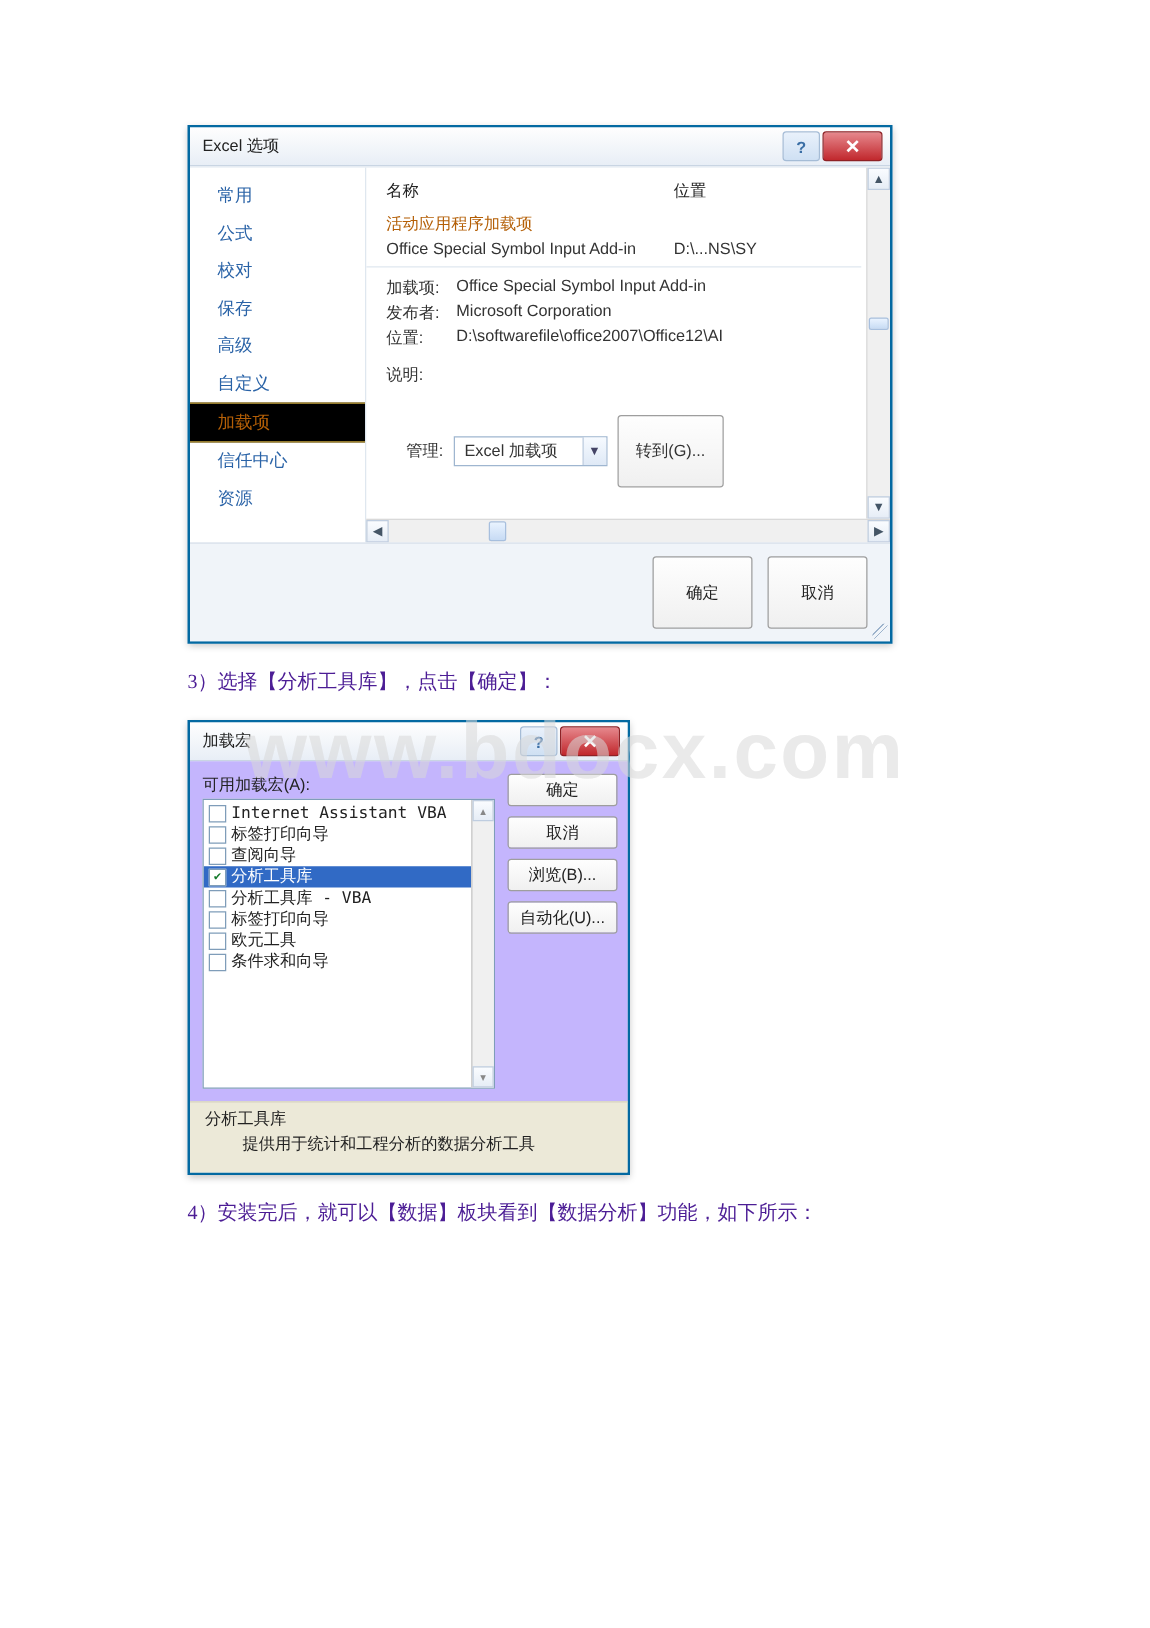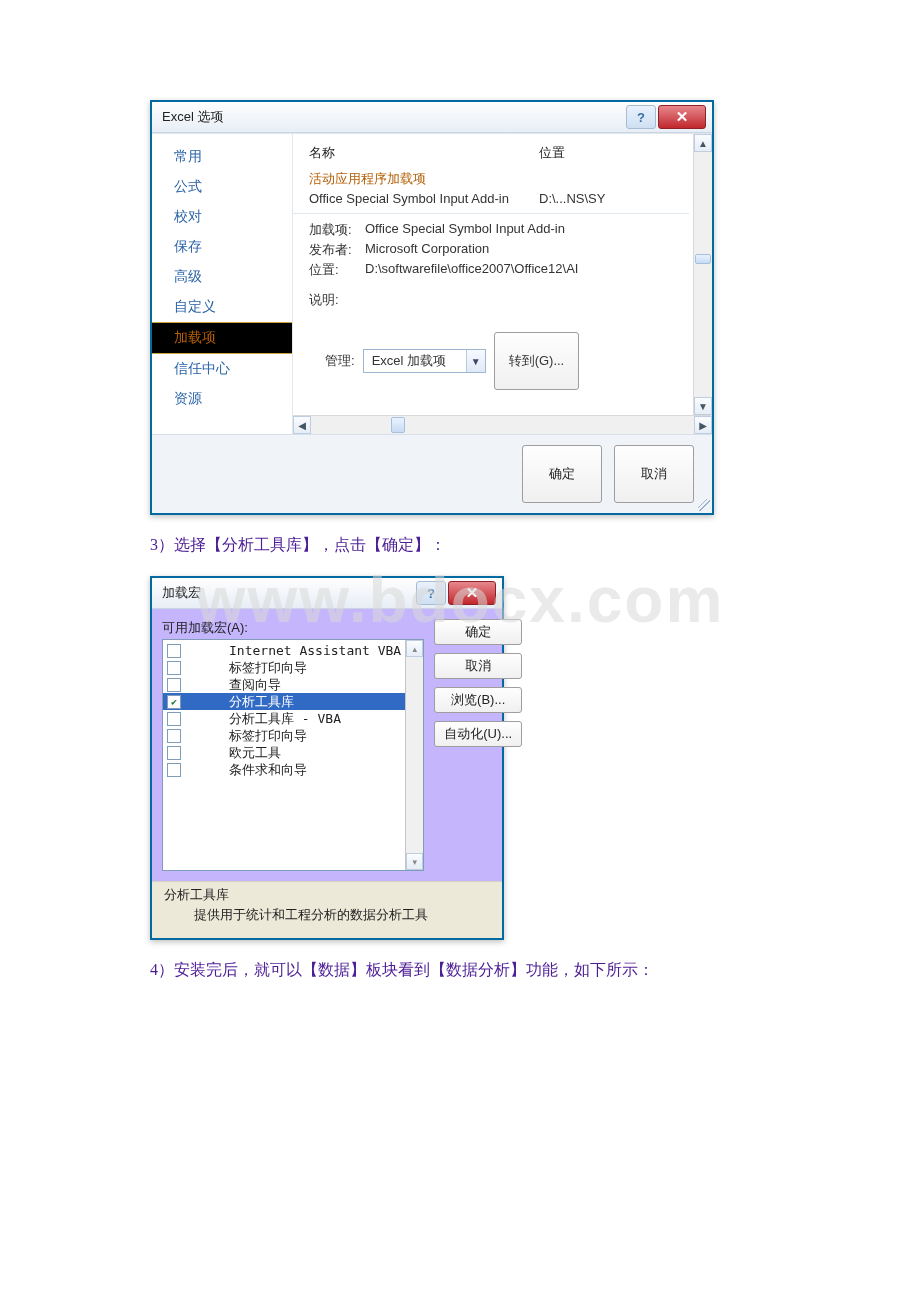--- a/index.html
+++ b/index.html
@@ -289,21 +289,20 @@
     font-family: "SimSun","MS Shell Dlg",monospace;
     font-size: 13px;
     overflow:hidden;
   }
   .ai-list li {
     display:flex;
     align-items:center;
     padding:0 4px 0 4px;
     line-height: 17px;
     white-space: nowrap;
-    gap: 44px;
   }
   .ai-check {
     width:12px; height:12px;
     border:1px solid #7f9db9;
     margin-right:4px;
     display:inline-flex;
     align-items:center;
     justify-content:center;
     background:#fff;
     font-size:10px;

